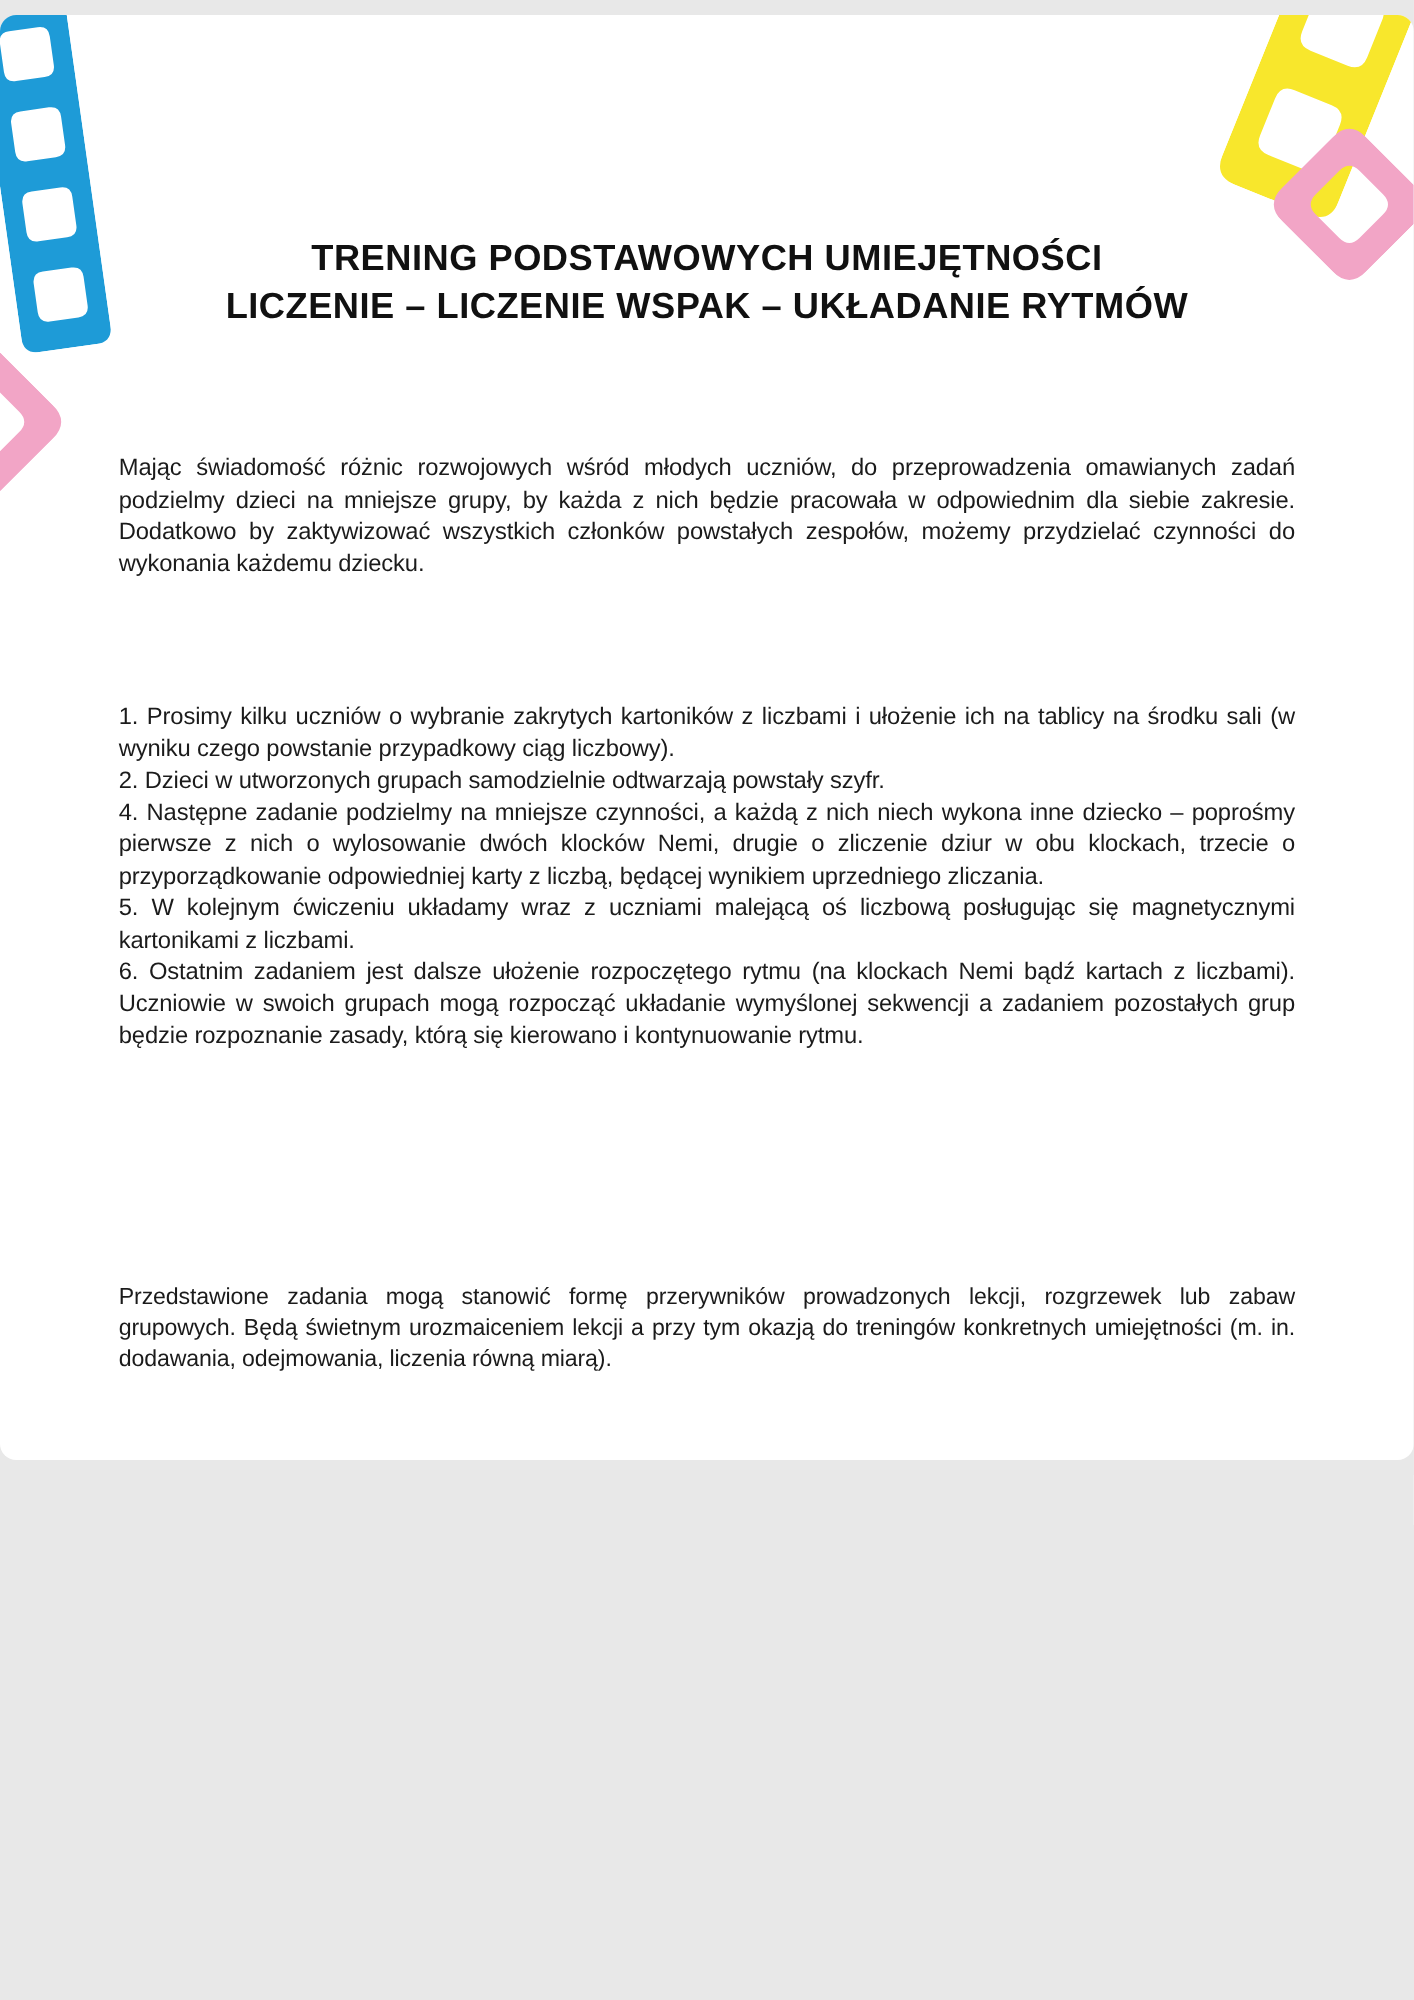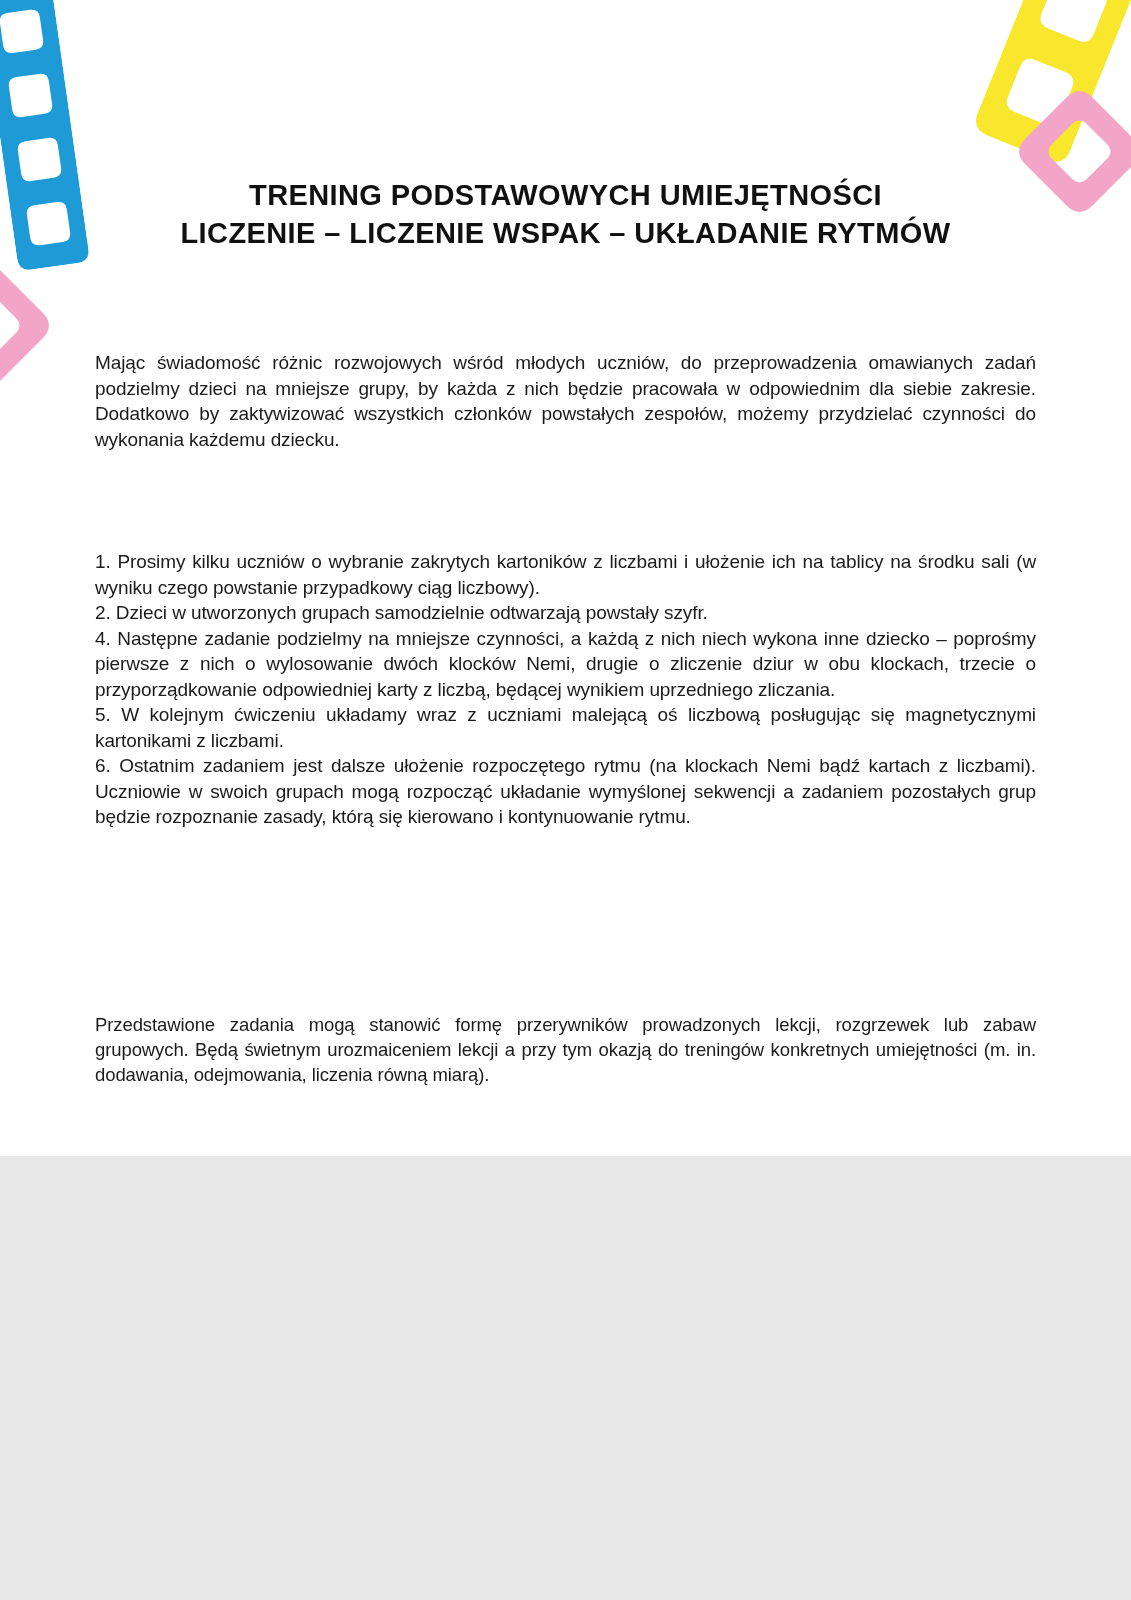--- a/index.html
+++ b/index.html
@@ -1,23 +1,24 @@
 <!DOCTYPE html>
 <html style="--blue: #1e9bd7; --pink: #f2a5c6; --yellow: #f8e72c; --green: #149c44; --red: #e43b2b; --blob: #7dc4d8; --circle: #55b6d1; --navy: #20294a;"><head>
 <meta charset="utf-8">
 <style>
   html,body{margin:0;padding:0;background:#e8e8e8;}
   .page{
     position:relative;
     width:1131px;height:1156px;
-    margin:0 auto;
+    margin:12px auto;
     background:#ffffff;
     overflow:hidden;
     font-family:"Liberation Sans","DejaVu Sans",sans-serif;
     color:#1b1b1b;
+    border-radius:13px;
   }
   .title{
     position:absolute;left:95px;top:176px;width:941px;
     text-align:center;font-weight:bold;font-size:29px;line-height:38px;
     letter-spacing:.4px;color:#111;
   }
   .body-text{
     position:absolute;left:95px;width:941px;
     font-size:19px;line-height:25.5px;text-align:justify;
     letter-spacing:-.1px;

